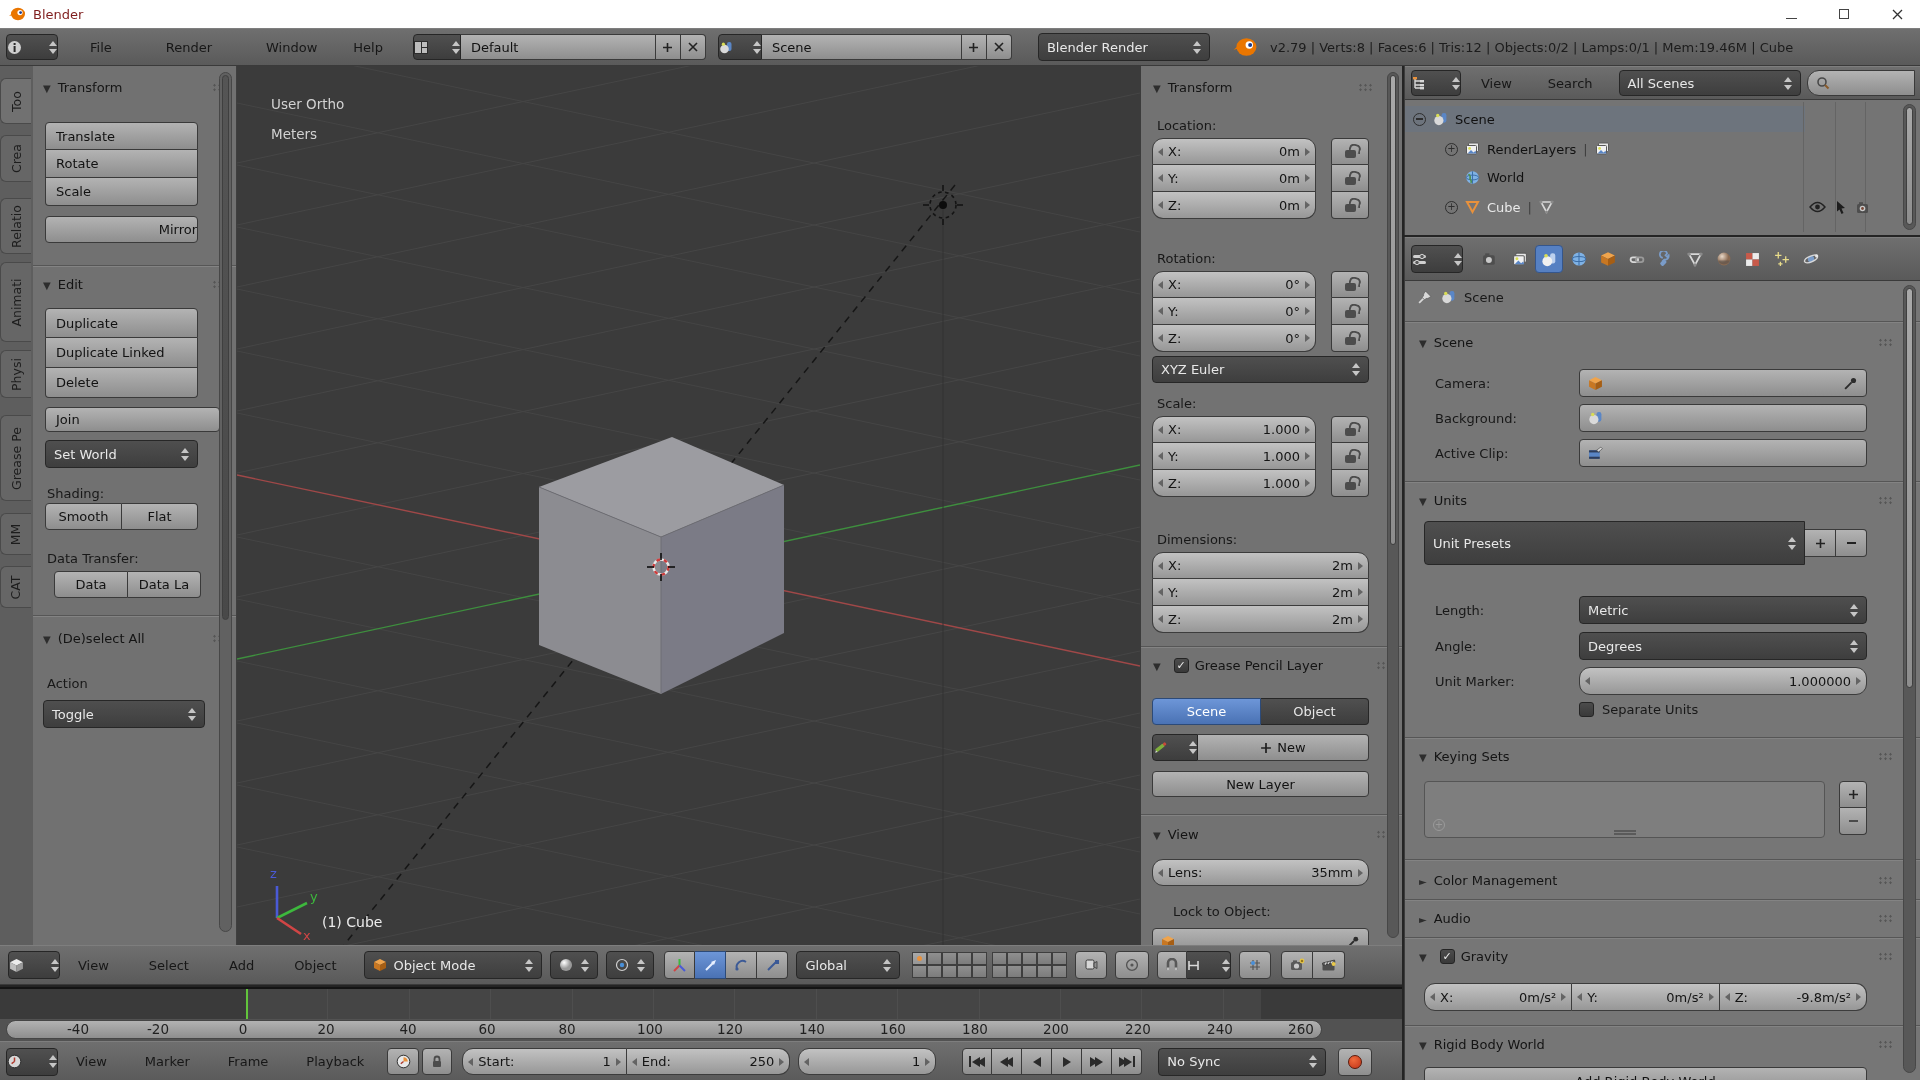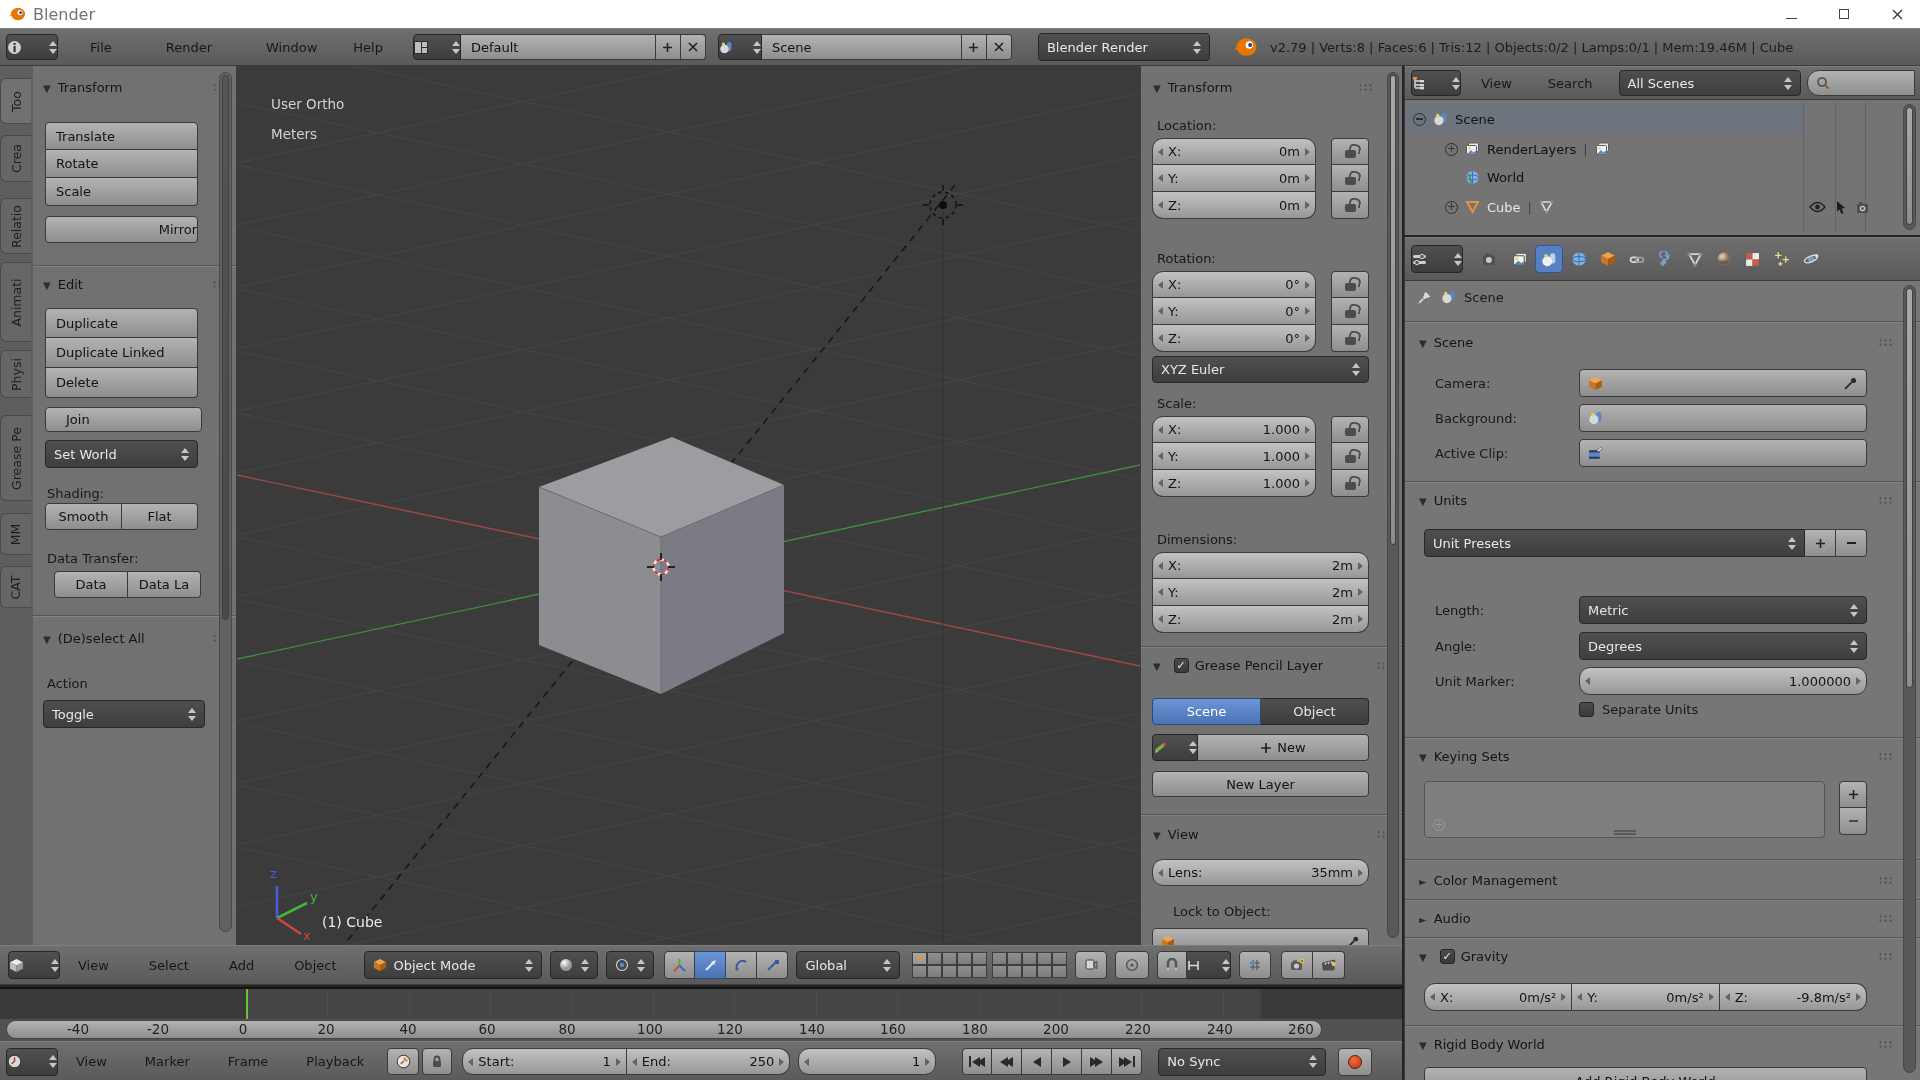--- a/index.html
+++ b/index.html
@@ -91,21 +91,21 @@
 </head>
 <body>
 
 <div class="abs flex" style="left:0;top:0;width:1920px;height:28px;background:#fff;padding-left:8px;gap:7px">
   <svg width="18" height="14" viewBox="0 0 18 14">
     <ellipse cx="10" cy="7" rx="7" ry="6.2" fill="#ea7600"></ellipse>
     <circle cx="12" cy="5.6" r="2.6" fill="#fff"></circle>
     <circle cx="12.6" cy="5.6" r="1.4" fill="#1b3a8c"></circle>
     <path d="M1 9 L7 4 L9 7 Z" fill="#ea7600"></path>
   </svg>
-  <span style="font-size:16px;color:#737373">Blender</span>
+  <span style="font-size:13px;color:#7f1d1d">Blender</span>
   <span style="flex:1"></span>
   <span class="flex" style="width:46px;height:28px;justify-content:center">
       <i style="width:11px;height:1px;background:#444;display:block;margin-top:8px"></i>
     </span>
   <span class="flex" style="width:46px;height:28px;justify-content:center">
       <i style="width:10px;height:10px;border:1px solid #444;display:block"></i>
     </span>
   <span class="flex" style="width:46px;height:28px;justify-content:center">
     <svg width="11" height="11" viewBox="0 0 11 11">
         <path d="M1 1 L10 10 M10 1 L1 10" stroke="#333" stroke-width="1.3"></path>
@@ -260,21 +260,21 @@
     <div class="btn" style="height:30px;justify-content:flex-start;padding-left:10px">
         <span>Duplicate</span>
       </div>
     <div class="btn" style="height:30px;justify-content:flex-start;padding-left:10px">
         <span class="nowrap">Duplicate Linked</span>
       </div>
     <div class="btn" style="height:30px;justify-content:flex-start;padding-left:10px">
         <span>Delete</span>
       </div>
   </div>
-  <div class="btn abs" style="left:12px;top:341px;width:157px;height:25px;justify-content:flex-start;padding-left:20px">
+  <div class="btn abs" style="left:12px;top:341px;width:175px;height:25px;justify-content:flex-start;padding-left:10px">
       <span>Join</span>
     </div>
   <div class="dd abs" style="left:12px;top:374px;width:153px;height:28px">
     <span>Set World</span>
     <span class="ud">
         <i class="u"></i>
         <i class="d"></i>
       </span>
   </div>
   <div class="abs" style="left:14px;top:420px">Shading:</div>
@@ -1125,21 +1125,21 @@
       </svg>
   </div>
   <div class="sep" style="top:244px"></div>
 
   <div class="flex" style="position:absolute;left:14px;top:256px;right:26px">
     <span class="tri"></span>
     <span class="ph">Units</span>
     <span class="dots" style="margin-left:auto"></span>
   </div>
   <div class="flex abs" style="left:19px;top:292px;width:443px;height:28px">
-    <div class="dd" style="flex:1;height:28px;border-radius:4px 0 0 4px">
+    <div class="dd" style="flex:1;height:44px;border-radius:4px 0 0 4px">
       <span>Unit Presets</span>
       <span class="ud">
           <i class="u"></i>
           <i class="d"></i>
         </span>
     </div>
     <div class="btn" style="width:31px;height:28px;border-radius:0;border-left:0">
       <svg width="11" height="11" viewBox="0 0 11 11">
           <path d="M5.5 1 V10 M1 5.5 H10" stroke="#222" stroke-width="1.6"></path>
         </svg>

